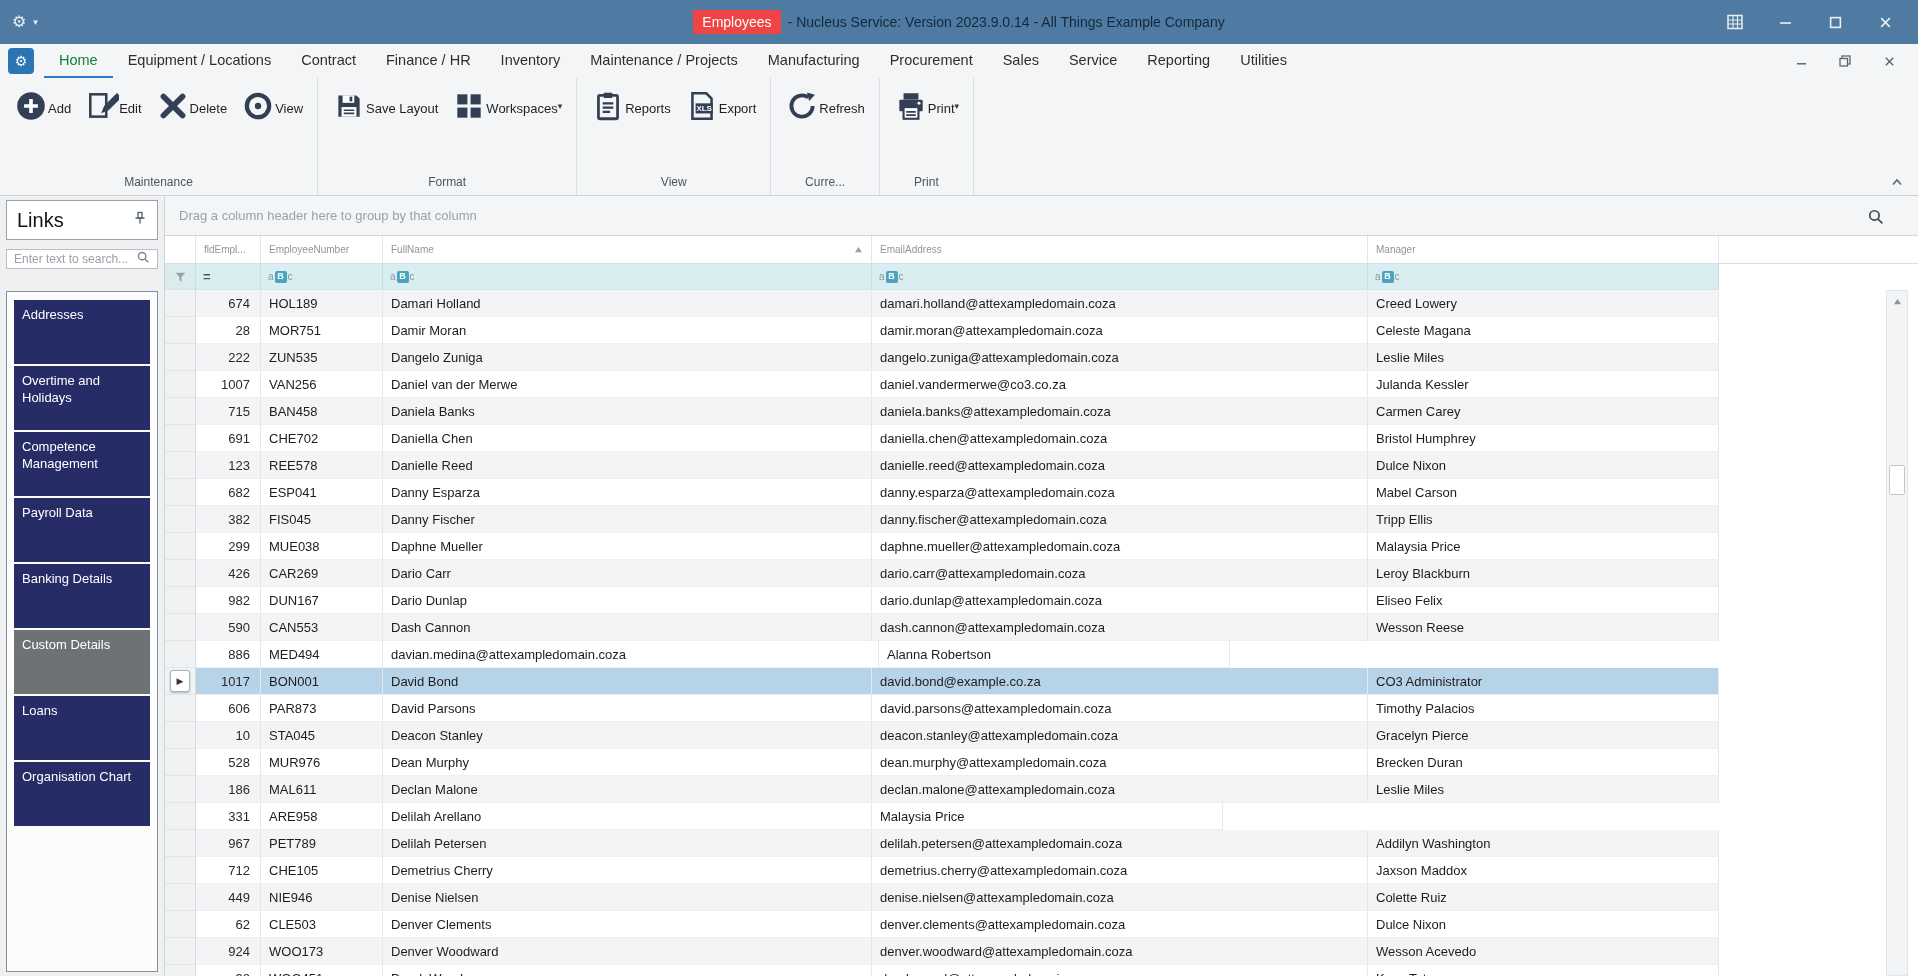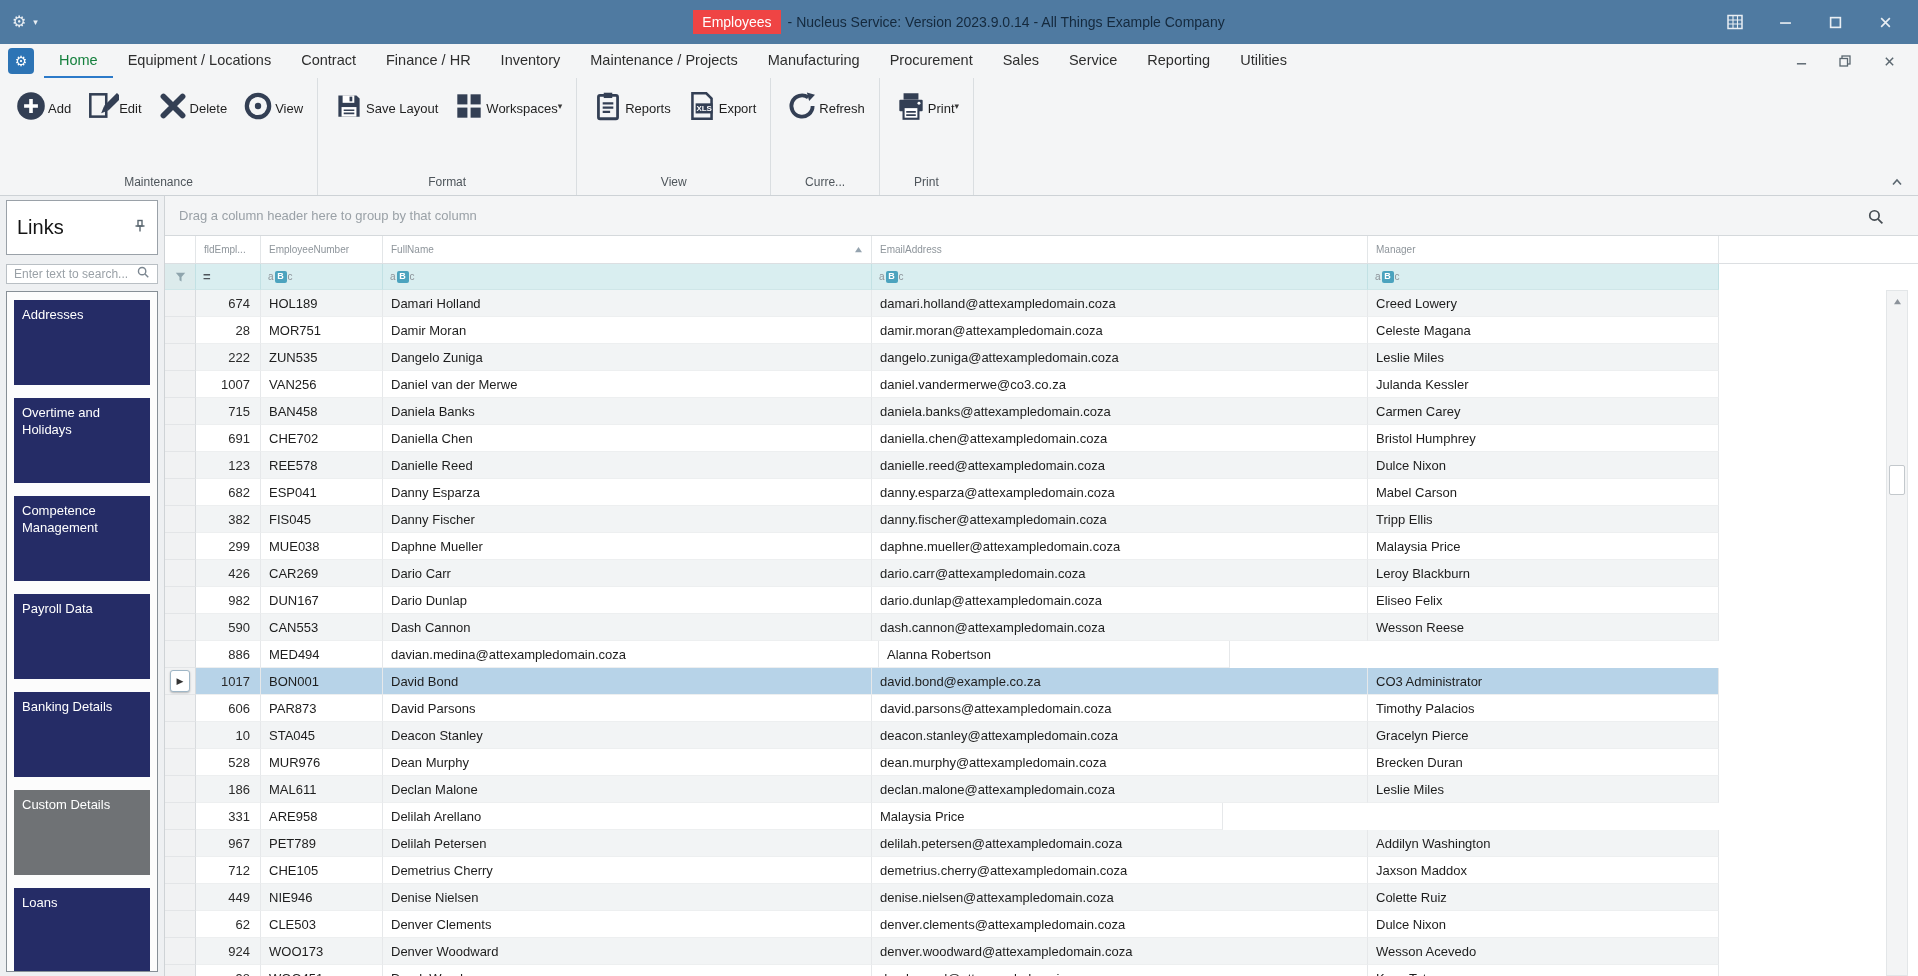--- a/index.html
+++ b/index.html
@@ -32,27 +32,27 @@
   .rbtns{flex:1;display:flex;align-items:flex-start;gap:2px}
   .rbtn{min-width:52px;padding:3px 6px;display:flex;flex-direction:row;align-items:center}
   .ricon svg{width:34px;height:34px;display:block}
   .rlabel{font-size:13px;color:#1f1f1f;margin-top:4px;white-space:nowrap}
   .rcaret{font-size:9px;color:#3a3a3a;margin-top:1px;line-height:1}
   .rglabel{text-align:center;font-size:12px;color:#4e555b;padding:5px 0 4px}
   .ribbon-collapse{position:absolute;right:12px;bottom:6px;width:18px;height:14px;display:flex;align-items:center;justify-content:center}
 
   
   .sidebar{position:absolute;top:196px;left:0;width:165px;bottom:0;background:#eef0f2;border-right:1px solid #cfd3d6}
-  .links-header{margin:4px 6px 0;background:#fff;border:1px solid #9aa1a8;height:55px;display:flex;align-items:center;justify-content:space-between;padding:0 10px}
+  .links-header{margin:4px 6px 0;background:#fff;border:1px solid #9aa1a8;height:40px;display:flex;align-items:center;justify-content:space-between;padding:0 10px}
   .links-title{font-size:20px;color:#141414}
   .search-box{margin:9px 6px 0;height:20px;background:#fff;border:1px solid #b9bfc4;display:flex;align-items:center;padding:0 7px}
   .search-box input{flex:1;min-width:0;border:0;outline:0;background:transparent;font-size:12px;color:#333;font-family:inherit}
   .search-box input::placeholder{color:#9aa1a7}
   .nav-panel{position:absolute;top:95px;left:6px;right:6px;bottom:4px;background:#fcfcfc;border:1px solid #878f96;padding:8px 7px;overflow:hidden}
-  .sbtn{height:85px;background:#252c66;color:#fff;font-size:13px;line-height:1.3;padding:7px 8px;margin-bottom:13px;overflow:hidden}
+  .sbtn{height:64px;background:#252c66;color:#fff;font-size:13px;line-height:1.3;padding:7px 8px;margin-bottom:2px;overflow:hidden}
   .sbtn.gray{background:#6f7275}
 
   
   .gridarea{position:absolute;top:196px;left:165px;right:0;bottom:0;background:#fff}
   .groupby{height:40px;background:#f4f5f6;border-bottom:1px solid #d5d9dc;display:flex;align-items:center;padding-left:14px;position:relative}
   .groupby-hint{font-size:13px;color:#9aa1a7}
   .gb-search{position:absolute;right:34px;top:12px}
 
   .c0{width:31px;flex:none}.c1{width:65px;flex:none}.c2{width:122px;flex:none}
   .c3{width:489px;flex:none}.c4{width:496px;flex:none}.c5{width:351px;flex:none}.c6{width:167px;flex:none}

